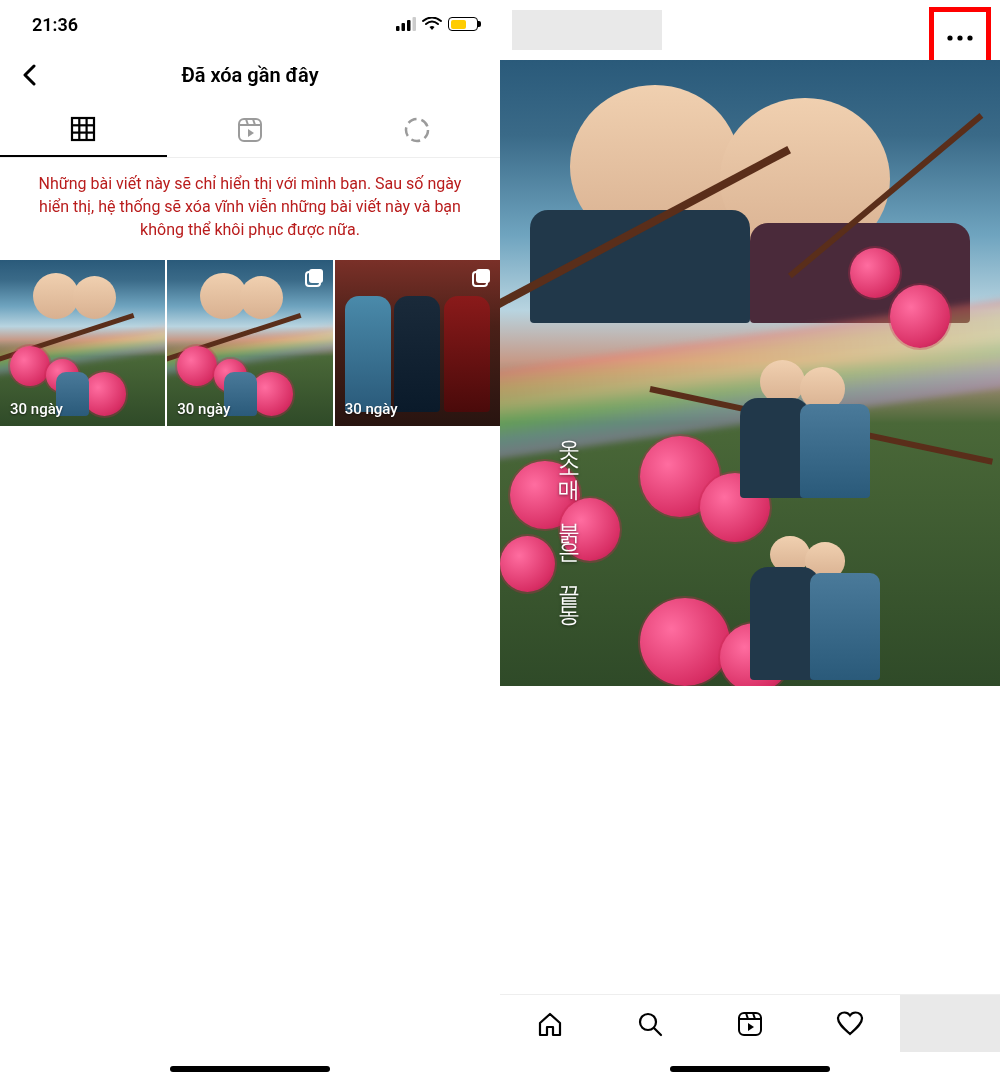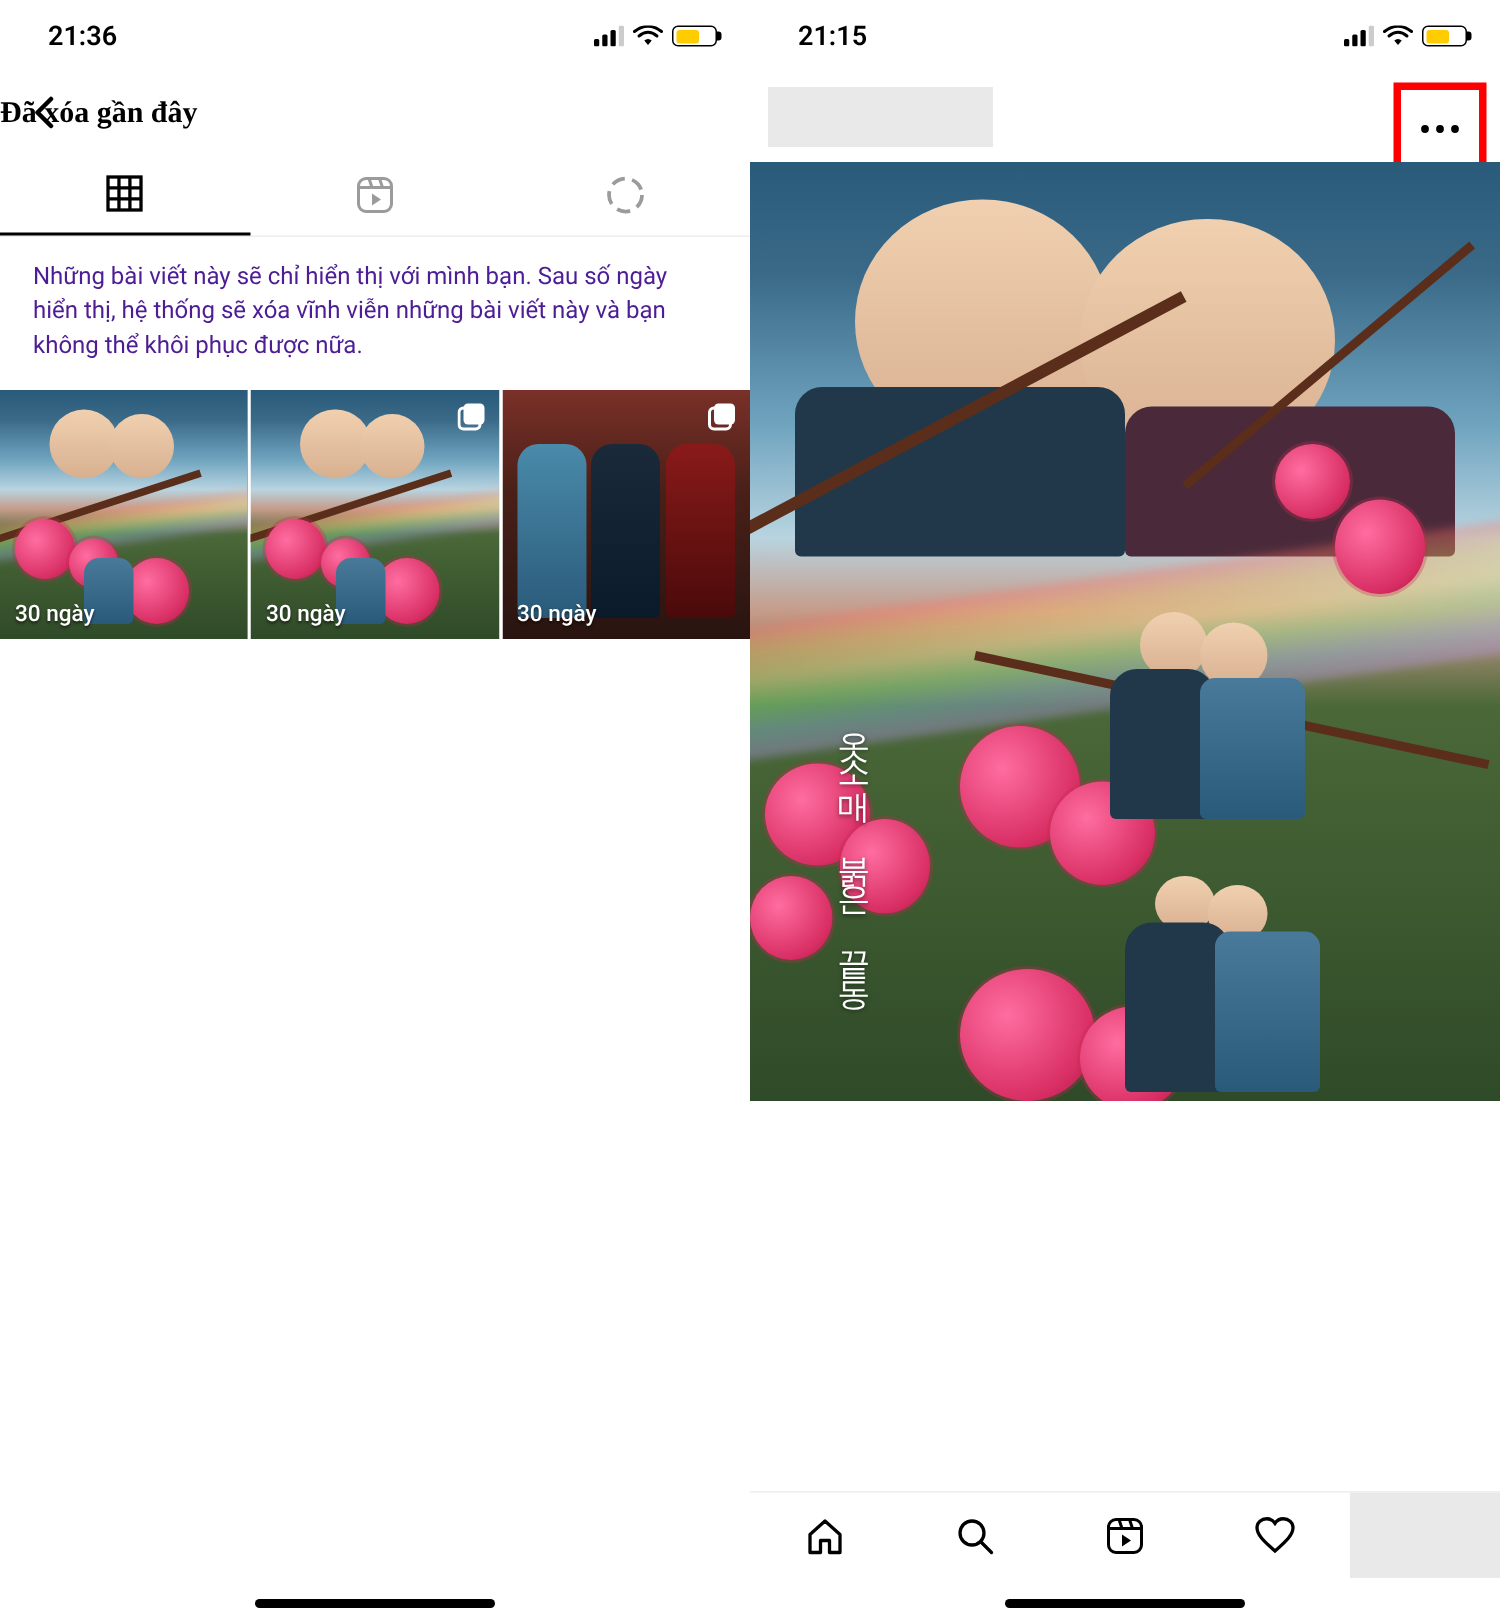--- a/index.html
+++ b/index.html
@@ -46,41 +46,40 @@
   
   .navbar {
     height: 54px;
     display: flex; align-items: center;
     position: relative;
     padding: 0 12px;
   }
   .navbar .back { width: 36px; display: flex; justify-content: center; }
   .nav-title {
     position: absolute; left: 0; right: 0;
-    font-size: 20px; font-weight: 600;
+    text-align: center; font-size: 20px; font-weight: 600;
     pointer-events: none;
-    font-family: Liberation Serif, serif;
   }
   .nav-right { position: absolute; right: 12px; display: flex; align-items: center; }
   
   .tabs {
     height: 56px; display: flex;
     border-bottom: 1px solid #eee;
   }
   .tab {
     flex: 1; display: flex; align-items: center; justify-content: center;
   }
   .tab.active { border-bottom: 2px solid #000; }
   
   .info {
     padding: 14px 22px 18px;
     font-size: 16px;
     line-height: 1.45;
-    color: #4c1d95;
-    text-align: left;
+    color: #b91c1c;
+    text-align: center;
   }
   
   .thumbs {
     display: flex;
     gap: 2px;
     padding: 0 0 0 0;
   }
   .thumb {
     width: 166px; height: 166px;
     position: relative;
@@ -333,39 +332,20 @@
       </span>
       <span class="label">30 ngày</span>
     </div>
   </div>
 
   <div class="home-ind"></div>
 </div>
 
 <div class="phone">
 
-  <div class="statusbar">
-    <span>21:15</span>
-    <div class="status-right">
-      <svg width="20" height="14" viewBox="0 0 20 14">
-          <rect x="0" y="9" width="3.5" height="5" rx="1"></rect>
-          <rect x="5.5" y="6" width="3.5" height="8" rx="1"></rect>
-          <rect x="11" y="3" width="3.5" height="11" rx="1"></rect>
-          <rect x="16.5" y="0" width="3.5" height="14" rx="1" fill="#ccc"></rect>
-        </svg>
-      <svg width="20" height="14" viewBox="0 0 20 14">
-          <path d="M10 13 L7.5 10 Q10 8 12.5 10 Z" fill="#000"></path>
-          <path d="M4 7 Q10 2 16 7" stroke="#000" stroke-width="2" fill="none" stroke-linecap="round"></path>
-          <path d="M1 4 Q10 -3 19 4" stroke="#000" stroke-width="2" fill="none" stroke-linecap="round"></path>
-        </svg>
-      <div class="batt">
-          <div class="batt-fill"></div>
-        </div>
-    </div>
-  </div>
 
 
   <div class="userstrip">
     <div class="userpill"></div>
     <div class="more-btn">
       <svg width="26" height="6" viewBox="0 0 26 6">
           <circle cx="3" cy="3" r="2.6"></circle>
           <circle cx="13" cy="3" r="2.6"></circle>
           <circle cx="23" cy="3" r="2.6"></circle>
         </svg>

